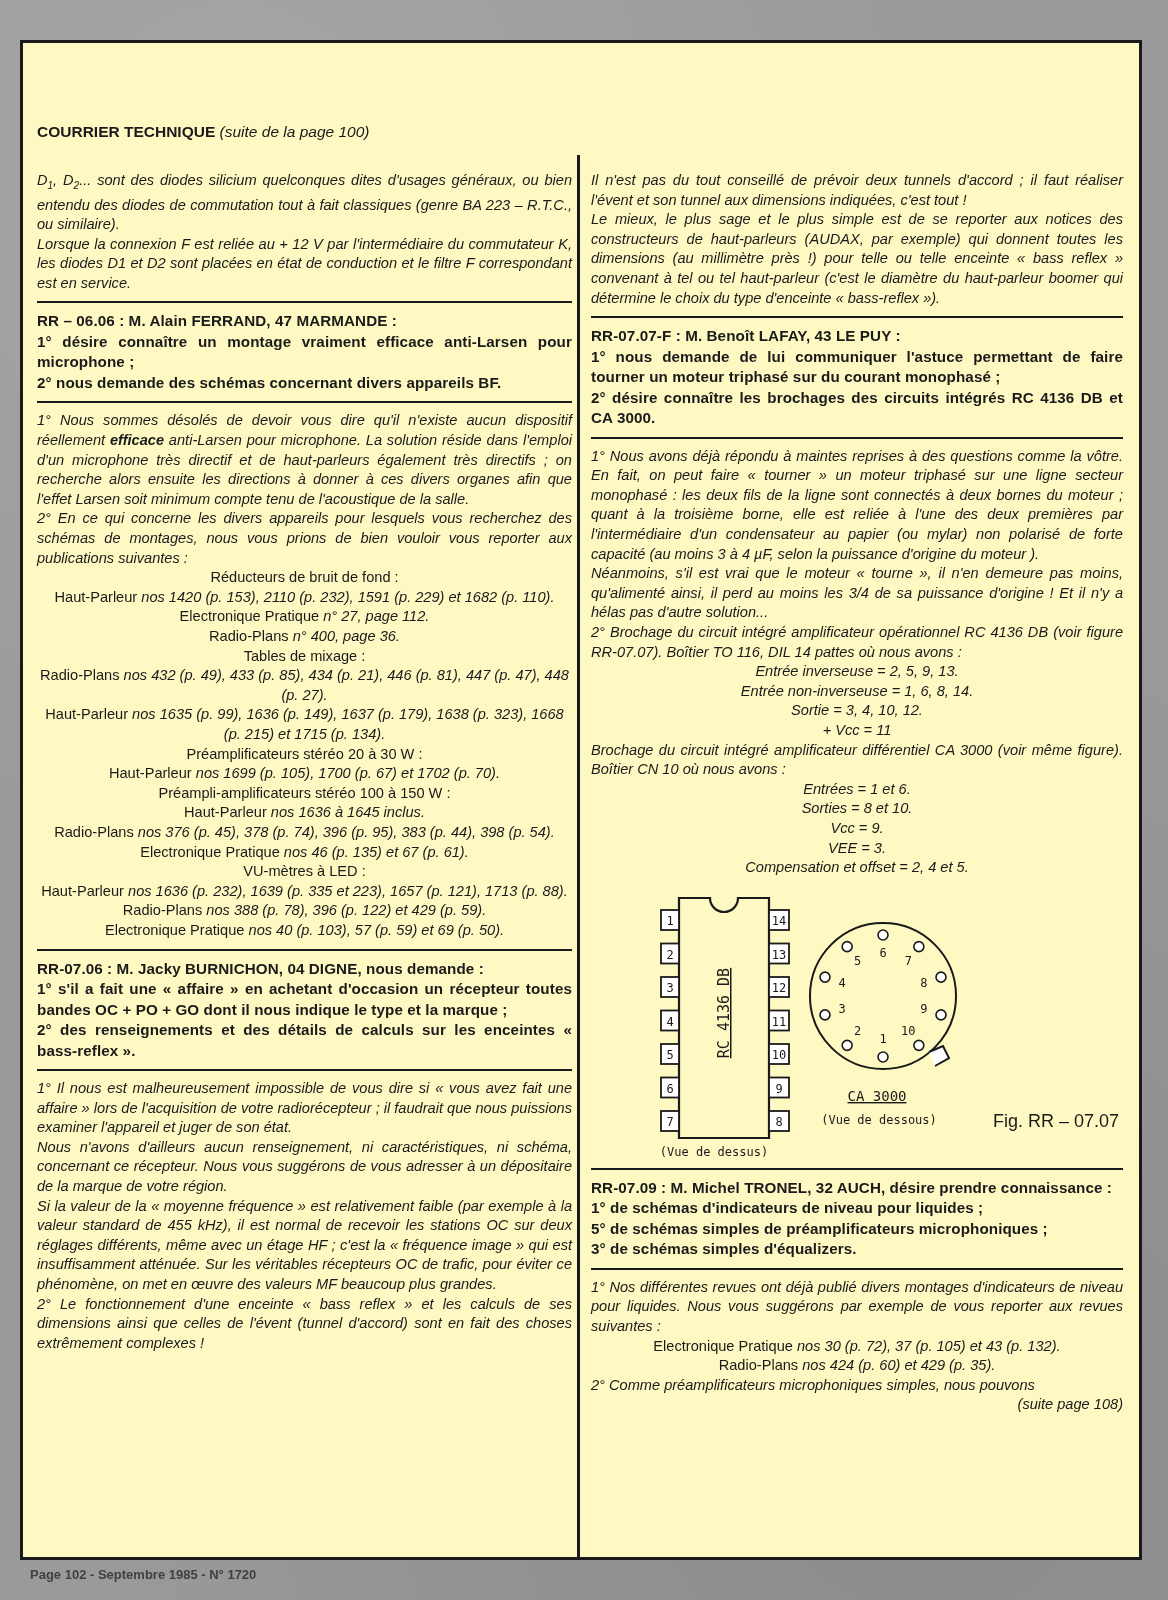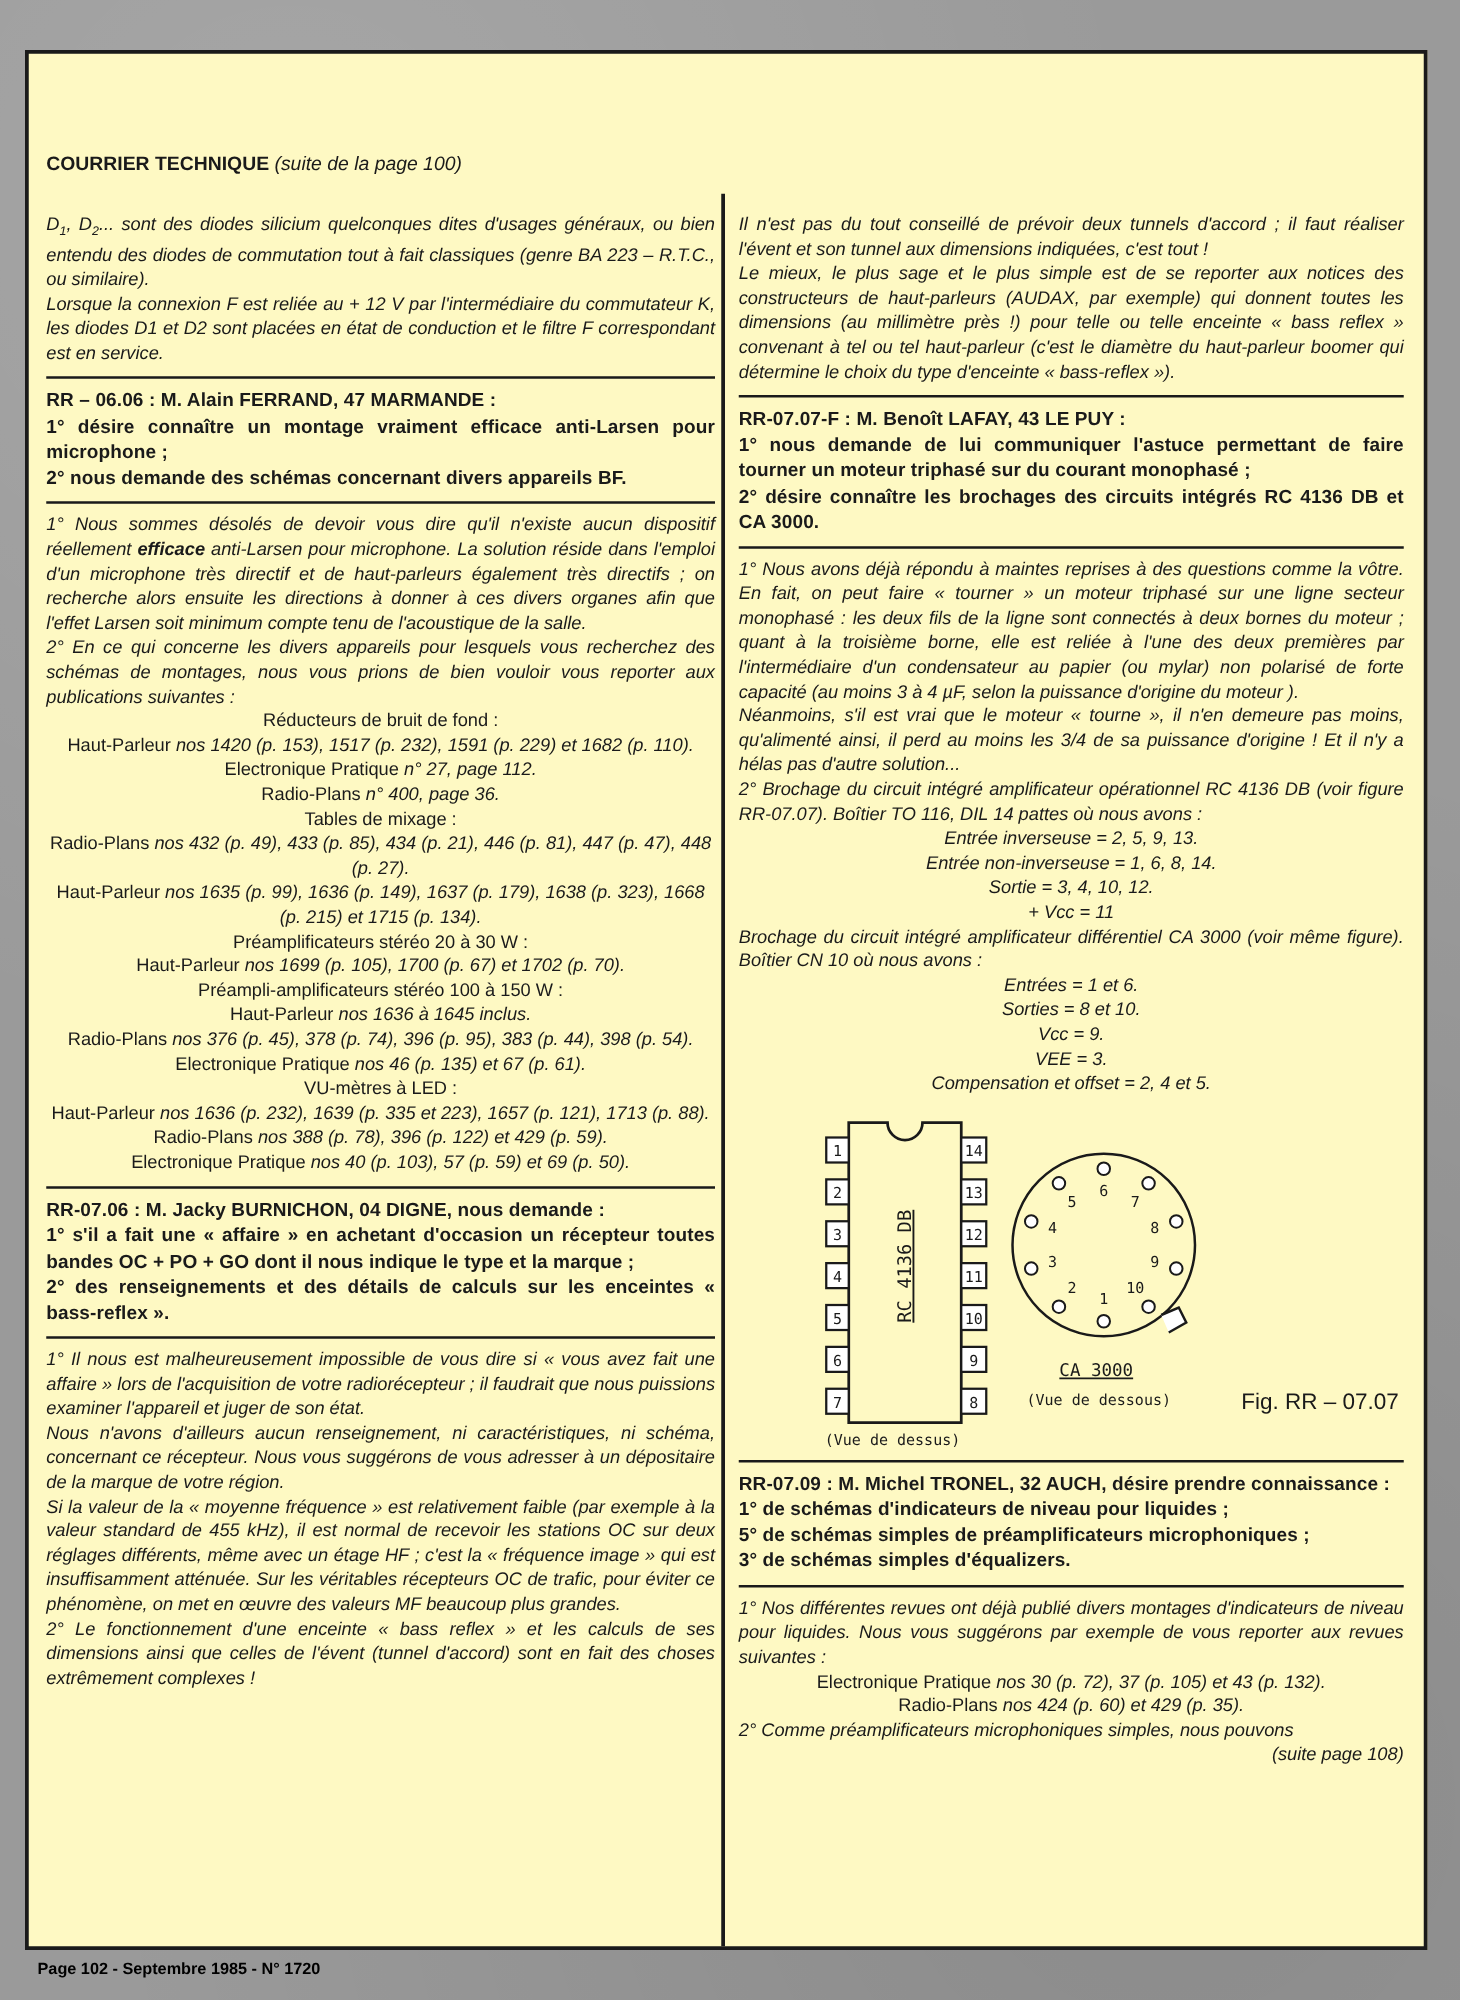--- a/index.html
+++ b/index.html
@@ -38,21 +38,21 @@
     font-weight: bold; font-size: 15.2px; line-height: 20.5px; text-align: justify;
     font-family: "Liberation Sans", sans-serif; letter-spacing: 0.1px;
   }
   .q .line { display: block; }
   .ref { text-align: center; }
   .ref .pub { font-style: normal; }
   .ref .det { font-style: italic; }
   sub { font-size: 10px; }
   .right-end { text-align: right; }
   .footer {
-    position: absolute; left: 30px; top: 1567px; font-weight: bold; font-size: 13px; color: #000000;
+    position: absolute; left: 30px; top: 1567px; font-weight: bold; font-size: 13px; color: #404040;
   }
   .figure {
     position: relative; height: 272px; margin-top: 10px;
   }
   .fig-label {
     position: absolute; right: 4px; top: 224px; font-weight: normal; font-size: 18px;
   }
 </style>
 </head>
 <body>
@@ -77,21 +77,21 @@
       <span class="line">1° désire connaître un montage vraiment efficace anti-Larsen pour microphone ;</span>
       <span class="line">2° nous demande des schémas concernant divers appareils BF.</span>
     </div>
     <hr class="rule">
 
     <div>
       <p class="it"><span>1° Nous sommes désolés de devoir vous dire qu'il n'existe aucun dispositif réellement </span><b>efficace</b><span> anti-Larsen pour microphone. La solution réside dans l'emploi d'un microphone très directif et de haut-parleurs également très directifs ; on recherche alors ensuite les directions à donner à ces divers organes afin que l'effet Larsen soit minimum compte tenu de l'acoustique de la salle.</span></p>
       <p class="it">2° En ce qui concerne les divers appareils pour lesquels vous recherchez des schémas de montages, nous vous prions de bien vouloir vous reporter aux publications suivantes :</p>
       <div id="refs-left">
           <p class="ref"><span class="pub">Réducteurs de bruit de fond :</span><span class="det"></span></p>
-          <p class="ref"><span class="pub">Haut-Parleur </span><span class="det">nos 1420 (p. 153), 1517 (p. 232), 1591 (p. 229) et 1682 (p. 110).</span></p>
+          <p class="ref"><span class="pub">Haut-Parleur </span><span class="det">nos 1420 (p. 153), 2110 (p. 232), 1591 (p. 229) et 1682 (p. 110).</span></p>
           <p class="ref"><span class="pub">Electronique Pratique </span><span class="det">n° 27, page 112.</span></p>
           <p class="ref"><span class="pub">Radio-Plans </span><span class="det">n° 400, page 36.</span></p>
           <p class="ref"><span class="pub">Tables de mixage :</span><span class="det"></span></p>
           <p class="ref"><span class="pub">Radio-Plans </span><span class="det">nos 432 (p. 49), 433 (p. 85), 434 (p. 21), 446 (p. 81), 447 (p. 47), 448 (p. 27).</span></p>
           <p class="ref"><span class="pub">Haut-Parleur </span><span class="det">nos 1635 (p. 99), 1636 (p. 149), 1637 (p. 179), 1638 (p. 323), 1668 (p. 215) et 1715 (p. 134).</span></p>
           <p class="ref"><span class="pub">Préamplificateurs stéréo 20 à 30 W :</span><span class="det"></span></p>
           <p class="ref"><span class="pub">Haut-Parleur </span><span class="det">nos 1699 (p. 105), 1700 (p. 67) et 1702 (p. 70).</span></p>
           <p class="ref"><span class="pub">Préampli-amplificateurs stéréo 100 à 150 W :</span><span class="det"></span></p>
           <p class="ref"><span class="pub">Haut-Parleur </span><span class="det">nos 1636 à 1645 inclus.</span></p>
           <p class="ref"><span class="pub">Radio-Plans </span><span class="det">nos 376 (p. 45), 378 (p. 74), 396 (p. 95), 383 (p. 44), 398 (p. 54).</span></p>

